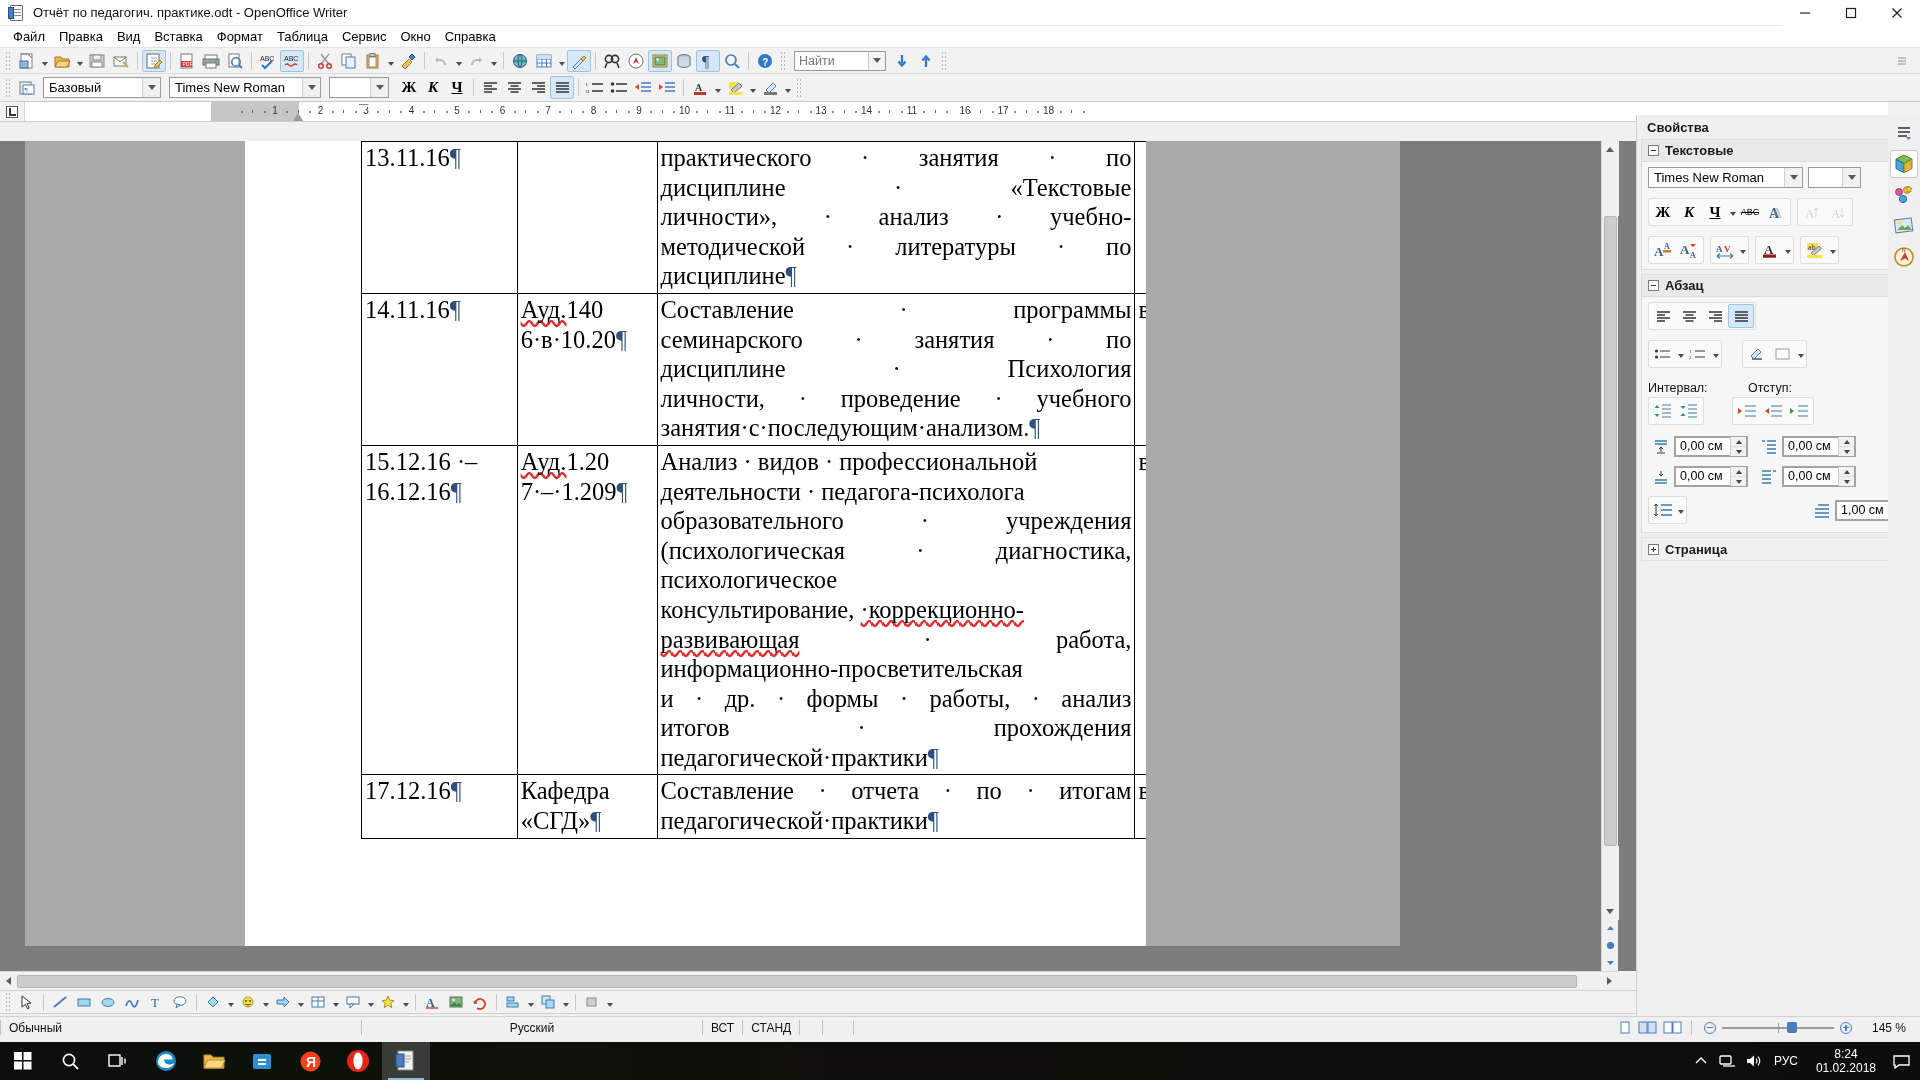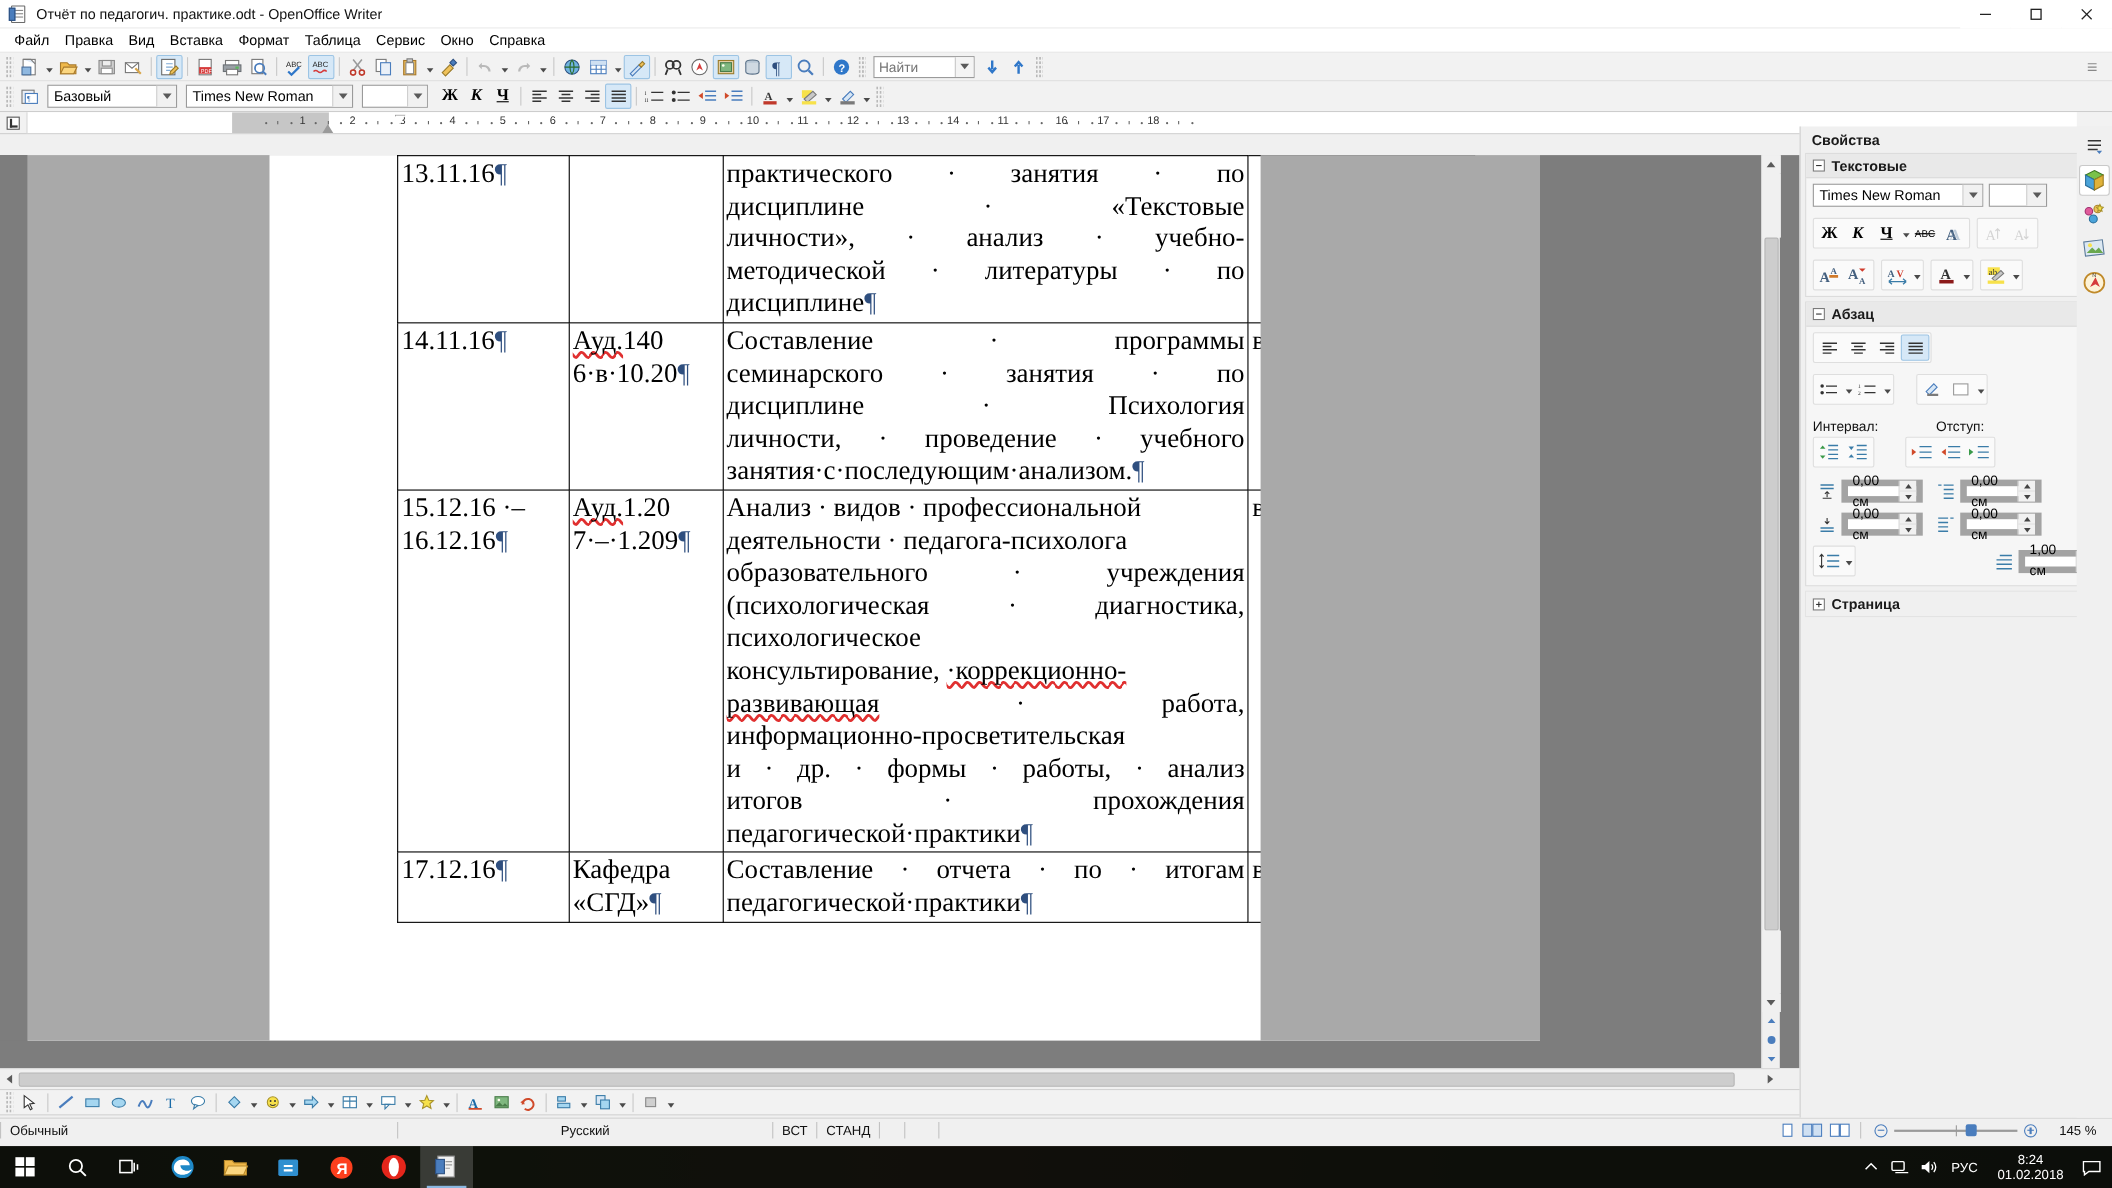--- a/index.html
+++ b/index.html
@@ -251,21 +251,21 @@
   .sb-btn.dis { opacity:.4; }
   .mini-caret {
     width:9px; height:24px; display:flex; align-items:flex-end; justify-content:center; flex:none;
   }
   .mini-caret::after {
     content:""; margin-bottom:8px;
     border-left:3px solid transparent; border-right:3px solid transparent; border-top:4px solid #4a4a4a;
   }
   .sb-label { font-size:12.5px; color:#111; }
   .spin {
-    display:flex; align-items:center; height:21px; border:6px solid #a3a3a3; background:#fff;
+    display:flex; align-items:center; height:21px; border:2px solid #a3a3a3; background:#fff;
     width:74px; flex:none;
   }
   .spin .v { flex:1; padding:0 4px; font-size:12.5px; line-height:19px; }
   .spin .btns { width:16px; height:19px; display:flex; flex-direction:column; border-left:1px solid #cfcfcf; flex:none; }
   .spin .btns div {
     flex:1; display:flex; align-items:center; justify-content:center; background:#f1f1f1;
   }
   .spin .btns div:first-child { border-bottom:1px solid #dcdcdc; }
   .tiny-up   { border-left:3px solid transparent; border-right:3px solid transparent; border-bottom:4px solid #444; }
   .tiny-down { border-left:3px solid transparent; border-right:3px solid transparent; border-top:4px solid #444; }
@@ -1283,21 +1283,21 @@
           </div>
           <div class="sb-btn">
             <svg width="18" height="16">
                 <rect x="2" y="3" width="13" height="10" fill="#fff" stroke="#9a9a9a"></rect>
               </svg>
           </div>
           <div class="mini-caret"></div>
         </div>
       </div>
 
-      <div class="sb-row" style="padding-top:8px;padding-bottom:2px;gap:12px;">
+      <div class="sb-row" style="padding-top:8px;padding-bottom:2px;gap:0;">
         <span class="sb-label" style="width:100px;">Интервал:</span>
         <span class="sb-label">Отступ:</span>
       </div>
 
       <div class="sb-row" style="gap:0;padding-top:0;">
         <div class="sb-group">
           <div class="sb-btn">
             <svg width="20" height="18">
                 <path d="M9 3h9M9 7h9M9 11h9M9 15h9" stroke="#3a7ca8" stroke-width="1.2"></path>
                 <path d="M4 3l2.5 3h-5z" fill="#3a9a4a"></path>

